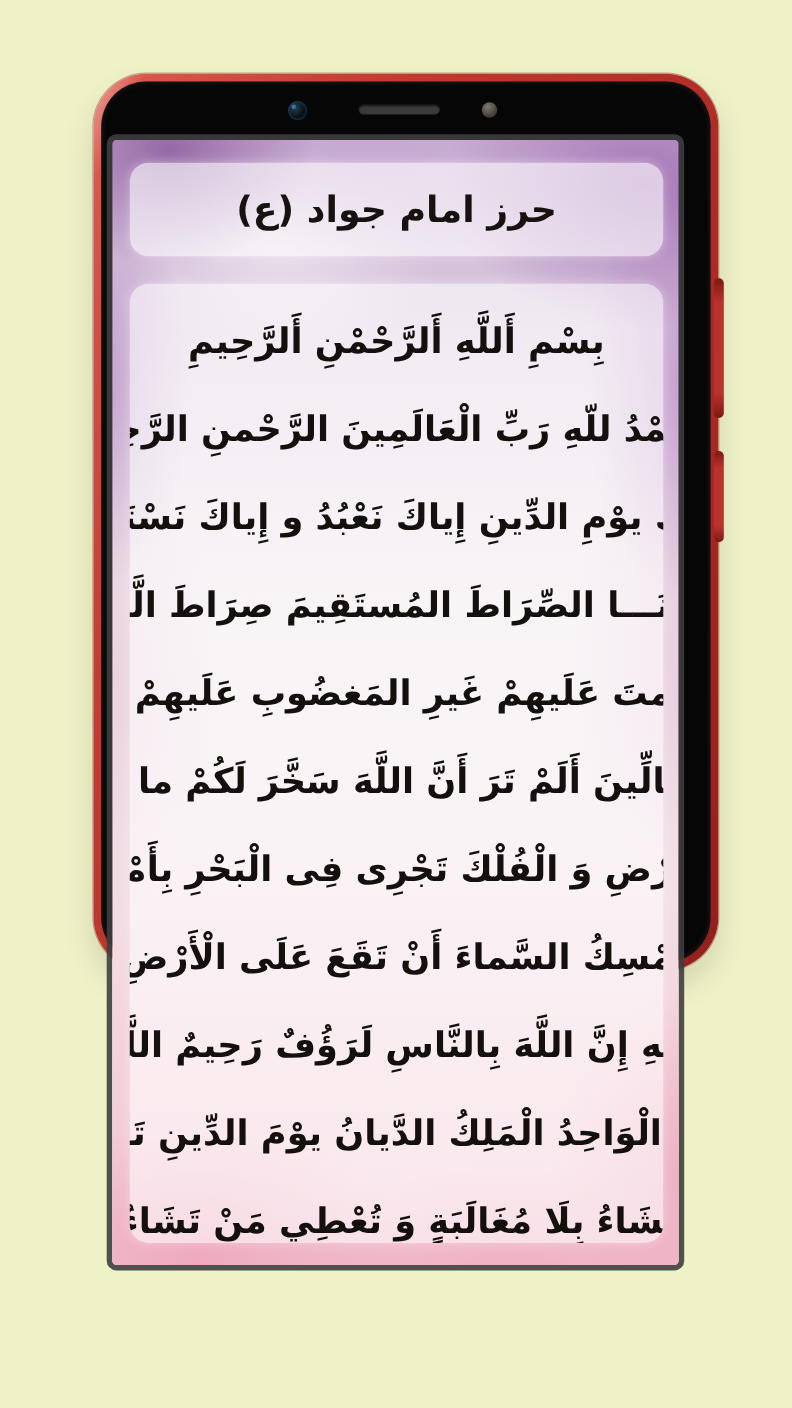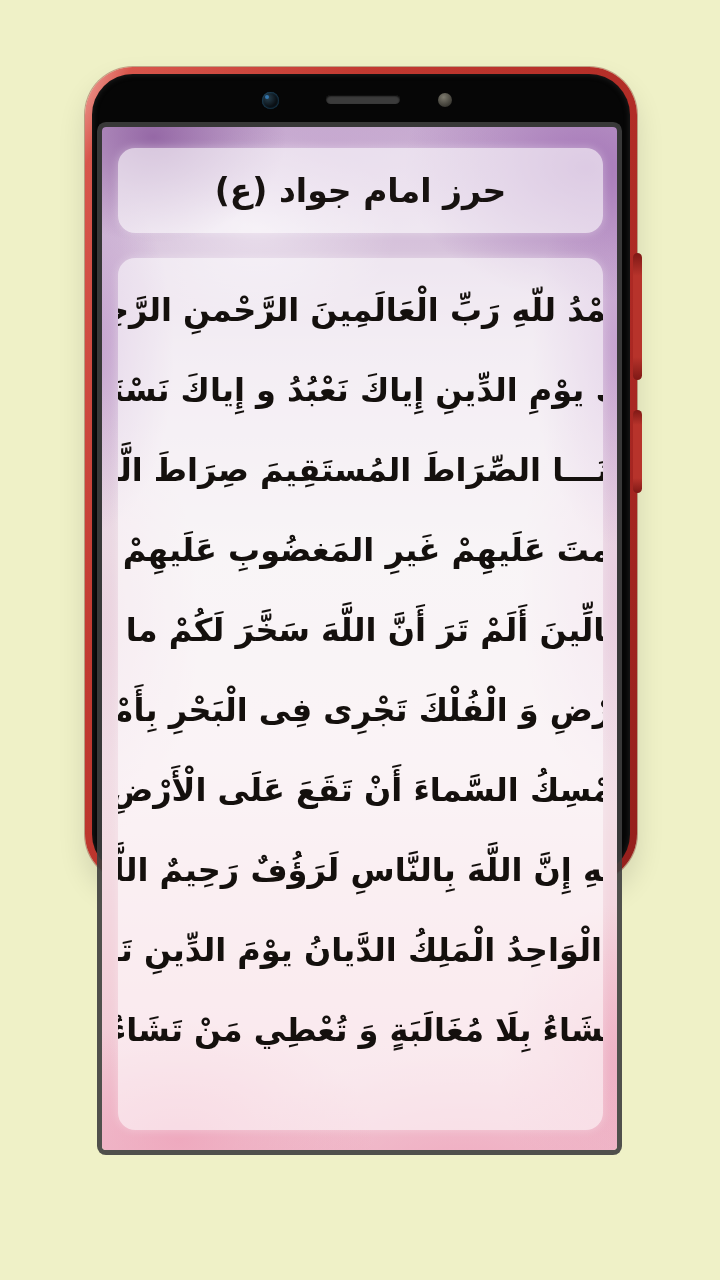--- a/index.html
+++ b/index.html
@@ -9,20 +9,21 @@
     background:#eff1c7;
   }
   .stage{position:absolute;inset:0;background:#eff1c7;}
 
   
   .phone{
     position:absolute;left:85px;top:67px;width:552px;height:815px;
     border-radius:48px;
     background:linear-gradient(115deg,#f0a59d 0%,#d8564c 5%,#c23a31 30%,#ab2823 72%,#941f1c 100%);
     box-shadow:0 0 0 1px rgba(110,20,16,.35), 0 14px 28px rgba(0,0,0,.12);
+    padding-left:16px;
   }
   .side-btn{
     position:absolute;right:-5px;width:9px;border-radius:5px;
     background:linear-gradient(to bottom,#7e1815,#b7332b 18%,#b7332b 82%,#7e1815);
   }
   .side-btn.volume{top:186px;height:127px;}
   .side-btn.power{top:343px;height:83px;}
 
   .bezel{
     position:absolute;inset:7px;border-radius:41px;background:#060606;
@@ -102,20 +103,21 @@
       <div class="speaker"></div>
       <div class="sensor"></div>
 
       <div class="screen">
 
         <div class="title-card">
           <div class="title-text">حرز امام جواد (ع)</div>
         </div>
 
         <div class="text-card">
+          <div class="verse-line">بِسْمِ أَللَّهِ أَلرَّحْمْنِ أَلرَّحِيمِ</div>
           <div class="verse-line">الْحَمْدُ للّهِ رَبِّ الْعَالَمِينَ الرَّحْمنِ الرَّحِيمِ</div>
           <div class="verse-line">مَالِكِ يوْمِ الدِّينِ إِياكَ نَعْبُدُ و إِياكَ نَسْتَعِينُ</div>
           <div class="verse-line">اهدِنَـــا الصِّرَاطَ المُستَقِيمَ صِرَاطَ الَّذِينَ</div>
           <div class="verse-line">أَنعَمتَ عَلَيهِمْ غَيرِ المَغضُوبِ عَلَيهِمْ وَلاَ</div>
           <div class="verse-line">الضَّالِّينَ أَلَمْ تَرَ أَنَّ اللَّهَ سَخَّرَ لَكُمْ ما فِى</div>
           <div class="verse-line">الْأَرْضِ وَ الْفُلْكَ تَجْرِى فِى الْبَحْرِ بِأَمْرِهِ</div>
           <div class="verse-line">وَ يمْسِكُ السَّماءَ أَنْ تَقَعَ عَلَى الْأَرْضِ إِلَّا</div>
           <div class="verse-line">بِإِذْنِهِ إِنَّ اللَّهَ بِالنَّاسِ لَرَؤُفٌ رَحِيمٌ اللَّهُمَّ</div>
           <div class="verse-line">أَنْتَ الْوَاحِدُ الْمَلِكُ الدَّيانُ يوْمَ الدِّينِ تَفْعَلُ</div>
           <div class="verse-line">مَا تَشَاءُ بِلَا مُغَالَبَةٍ وَ تُعْطِي مَنْ تَشَاءُ بِلَا</div>

